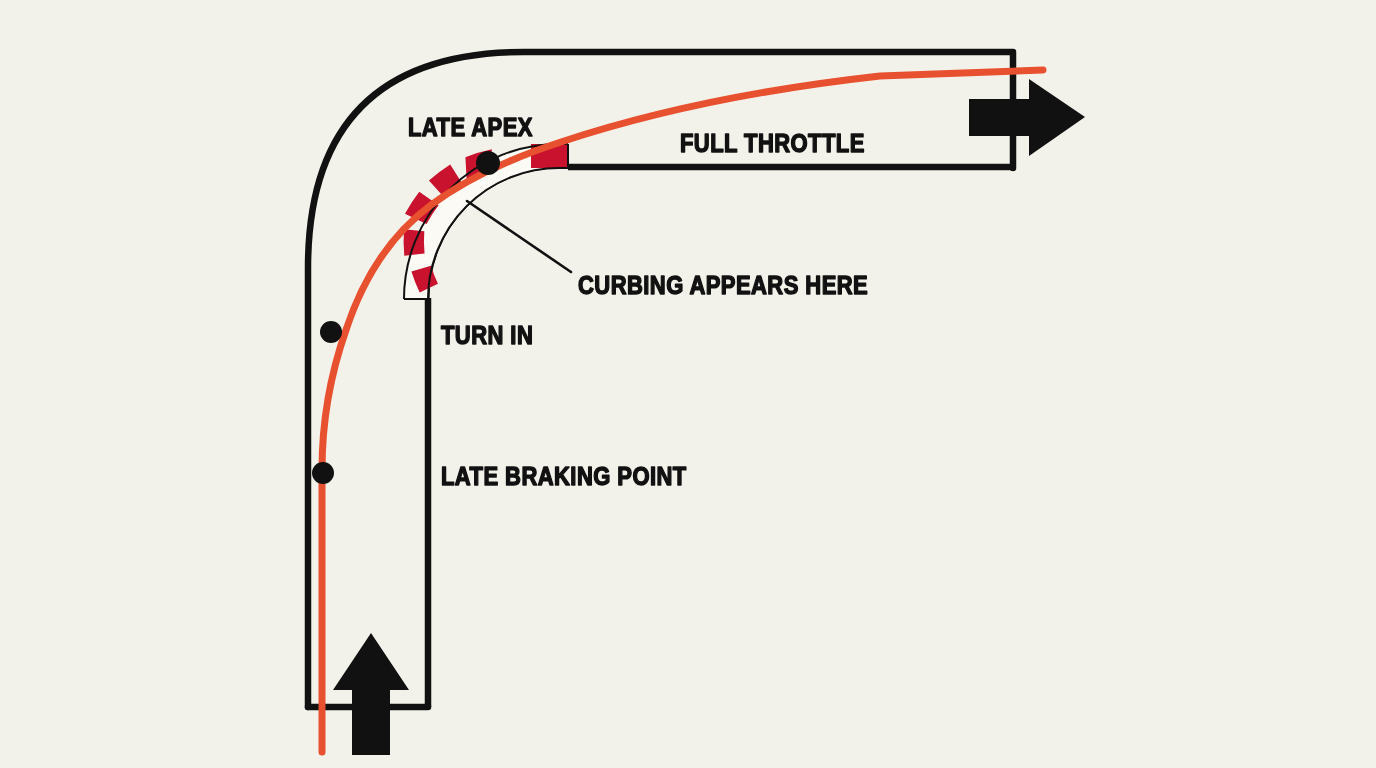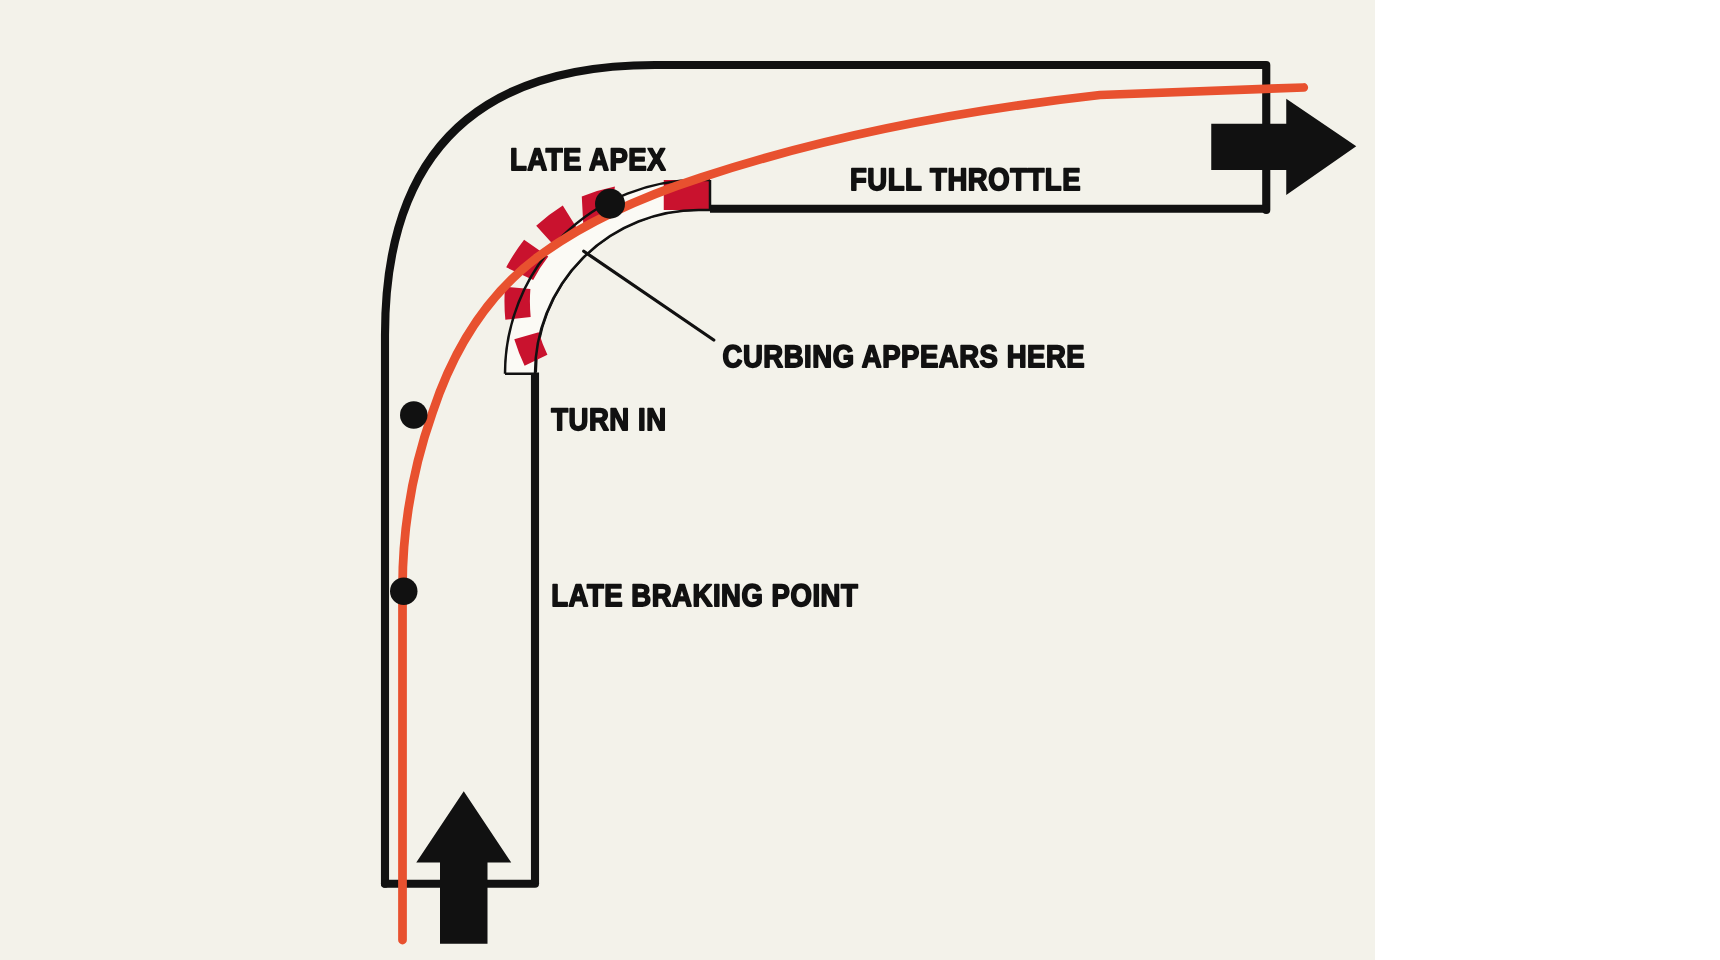--- a/index.html
+++ b/index.html
@@ -2,21 +2,21 @@
 <html><head>
 <meta charset="utf-8">
 <style>
   html, body {
     margin: 0;
     padding: 0;
     background: #ffffff;
   }
   #stage {
     position: relative;
-    width: 1100px;
+    width: 1376px;
     height: 768px;
     overflow: hidden;
     font-family: "Liberation Sans", "DejaVu Sans", sans-serif;
   }
   #diagram {
     display: block;
     width: 1376px;
     height: 768px;
   }
   .lbl {

